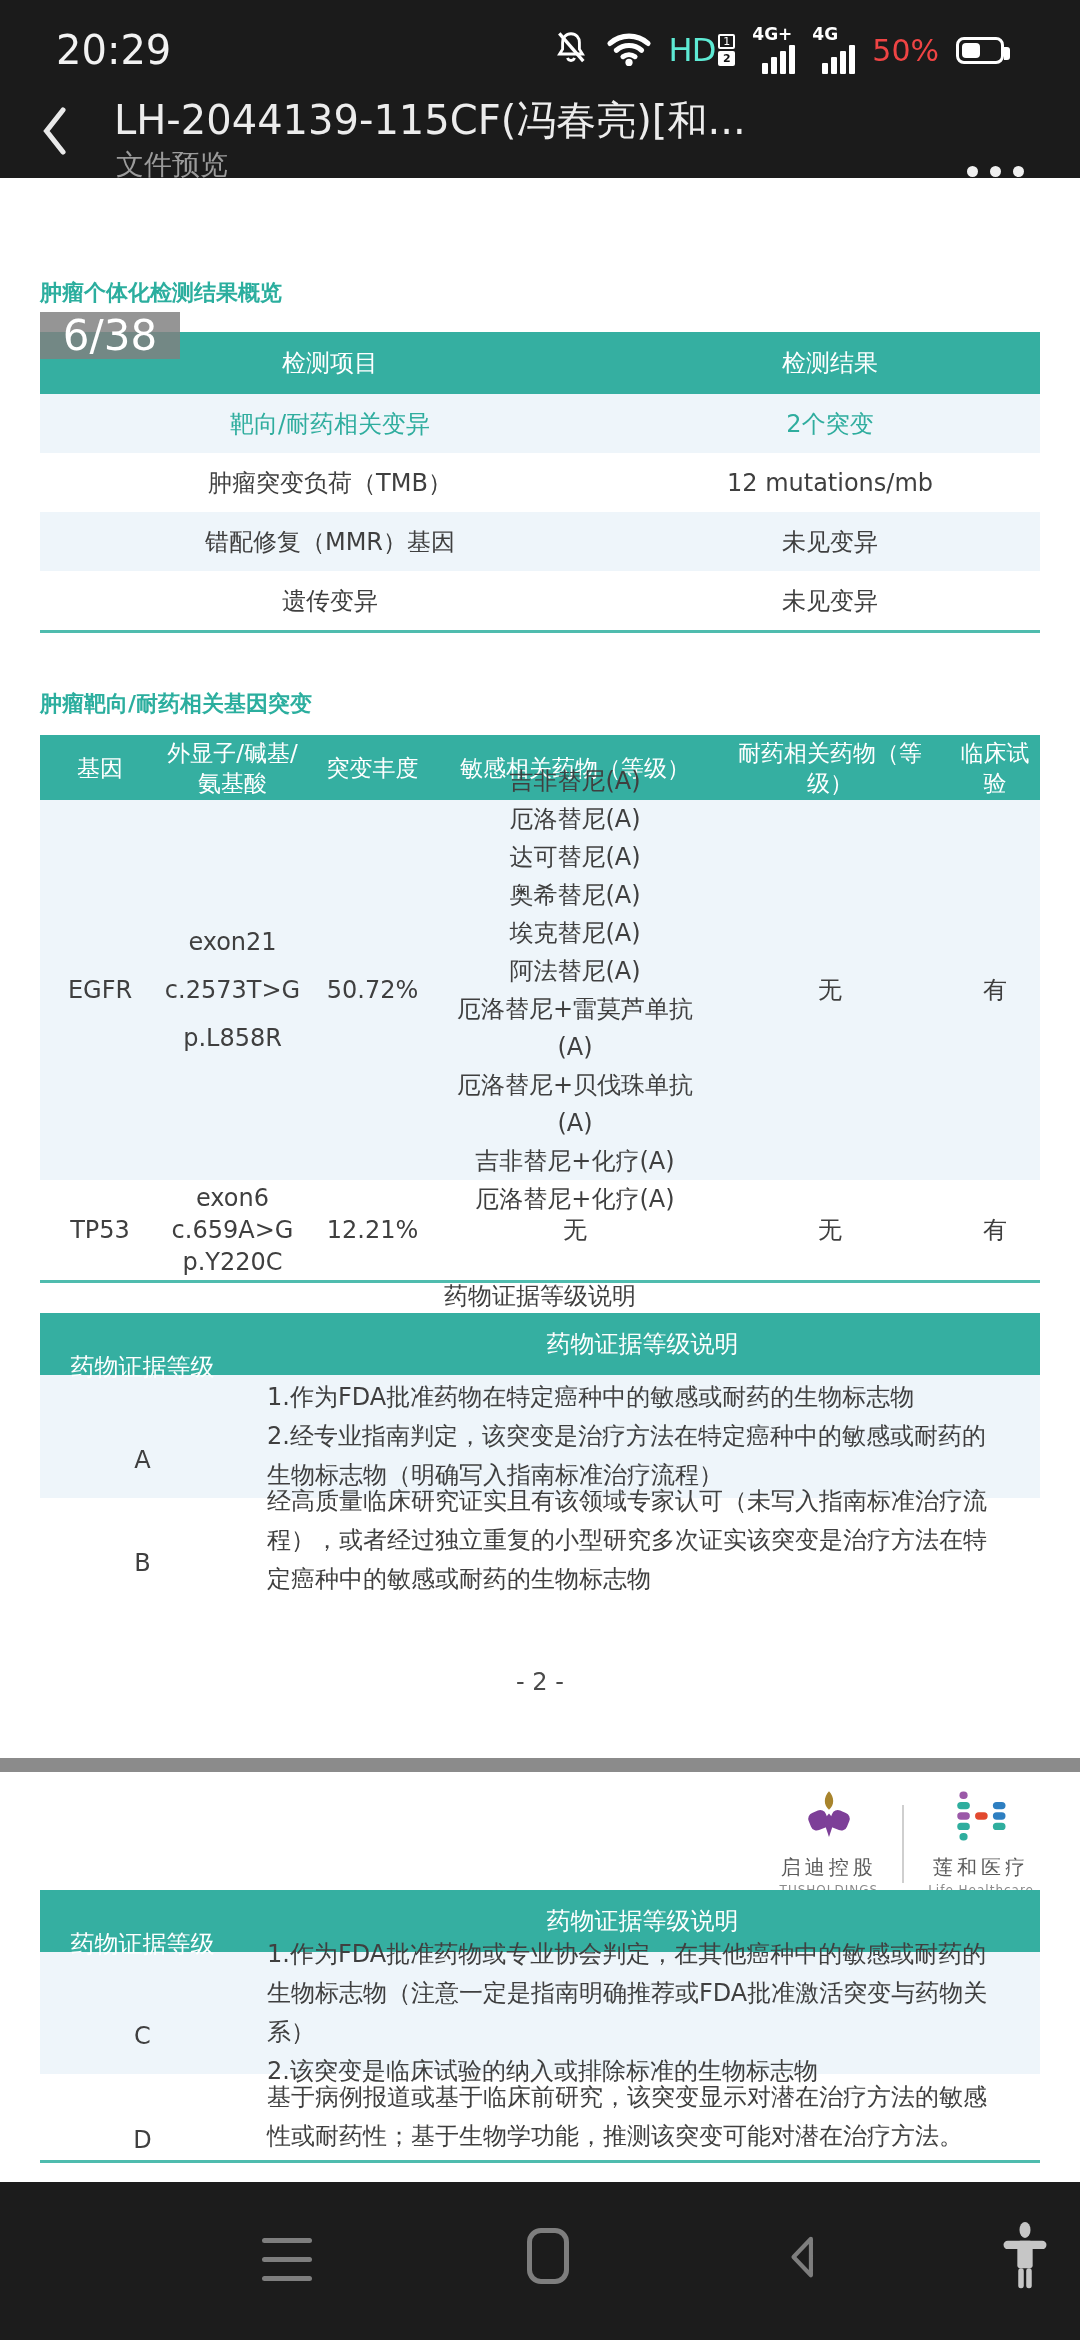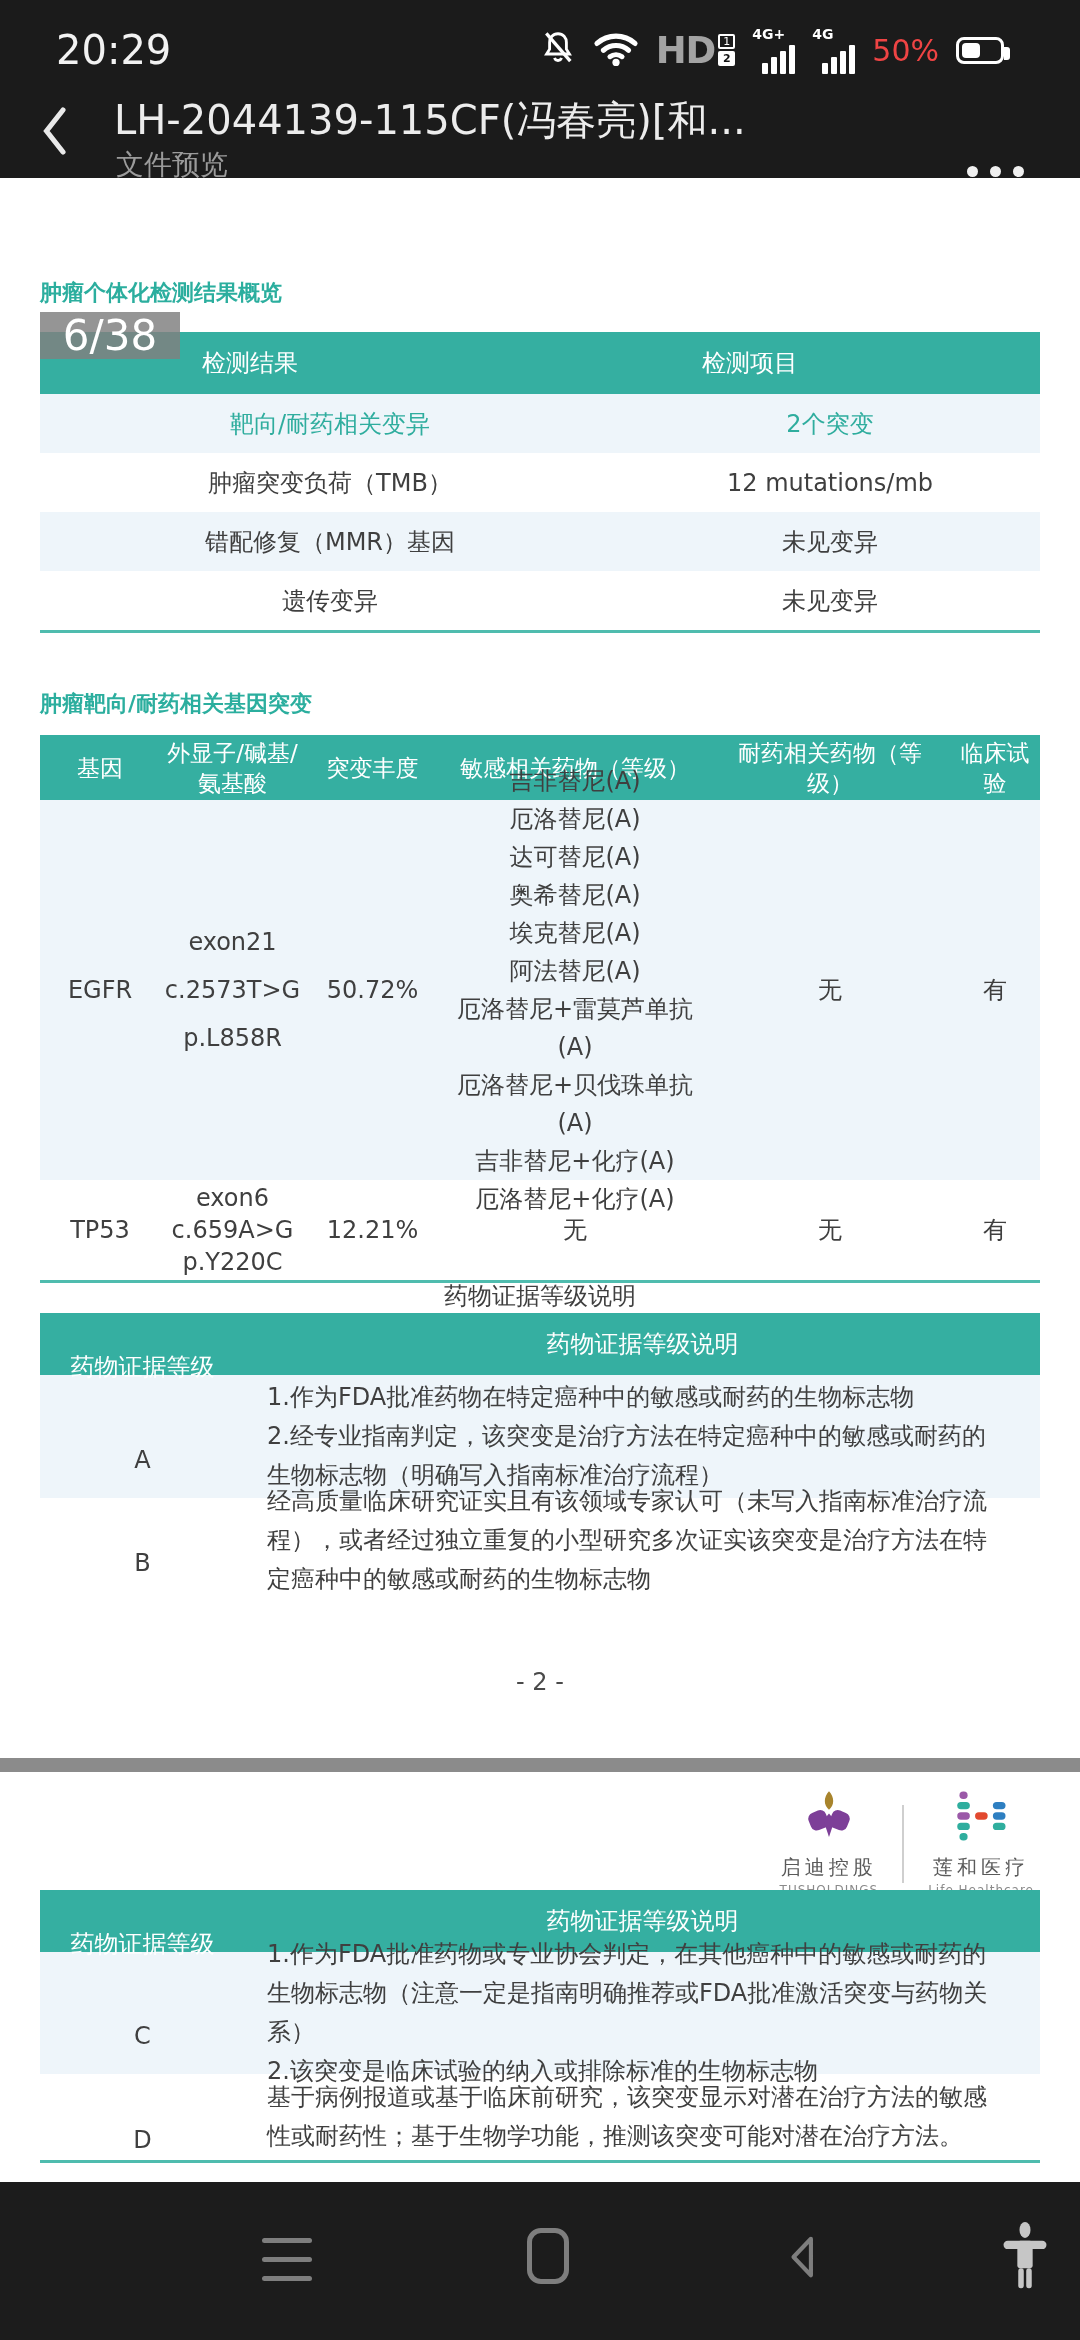--- a/index.html
+++ b/index.html
@@ -4,28 +4,28 @@
 <style>
   html,body{margin:0;padding:0;background:#000;}
   .screen{position:relative;width:1080px;height:2340px;background:#fff;
     font-family:"DejaVu Sans","Liberation Sans",sans-serif;overflow:hidden;}
 
   
   .statusbar{position:absolute;left:0;top:0;width:100%;height:100px;background:#1b1b1b;}
   .st-time{position:absolute;left:56px;top:27px;font-size:40px;color:#f2f2f2;}
   .st-icons{position:absolute;right:76px;top:0;height:100px;display:flex;align-items:center;gap:17px;}
   .hd-wrap{display:flex;align-items:center;gap:3px;}
-  .hd-txt{color:#a3a3a3;font-size:37px;font-weight:bold;letter-spacing:-1px;}
+  .hd-txt{color:#5eead4;font-size:32px;font-weight:normal;letter-spacing:-1px;}
   .sim-badge{display:flex;flex-direction:column;gap:2px;}
   .sim-badge .s1{width:17px;height:15px;border:2px solid #fff;color:#fff;font-size:11px;
     display:flex;align-items:center;justify-content:center;box-sizing:border-box;border-radius:2px;}
   .sim-badge .s2{width:17px;height:15px;background:#fff;color:#111;font-size:11px;font-weight:bold;
     display:flex;align-items:center;justify-content:center;border-radius:2px;}
   .sig{display:flex;flex-direction:column;align-items:flex-start;}
-  .sig-label{color:#fff;font-size:14px;font-weight:bold;line-height:17px;margin-bottom:2px;}
+  .sig-label{color:#fff;font-size:17px;font-weight:bold;line-height:17px;margin-bottom:2px;}
   .bars{display:flex;align-items:flex-end;gap:3px;margin-left:10px;}
   .bars i{display:block;width:6px;background:#fff;border-radius:1px;}
   .batt-pct{color:#ef4444;font-size:30px;}
   .batt{position:relative;width:48px;height:27px;border:3px solid #fff;border-radius:8px;box-sizing:border-box;}
   .batt-fill{position:absolute;left:3px;top:3px;bottom:3px;width:18px;background:#fff;border-radius:4px;}
   .batt-nub{position:absolute;right:-9px;top:7px;width:6px;height:13px;background:#fff;border-radius:0 3px 3px 0;}
 
   
   .titlebar{position:absolute;left:0;top:100px;width:100%;height:78px;background:#1b1b1b;}
   .back-btn{position:absolute;left:36px;top:4px;width:36px;height:54px;}
@@ -155,22 +155,22 @@
       </span>
   </div>
 
   <div class="doc">
 
     <div class="sec-head" style="top:100px;">肿瘤个体化检测结果概览</div>
     <div class="page-badge">6/38</div>
 
     <div class="dtable t1 tborder" style="top:154px;">
       <div class="thead">
+        <div class="tcell c1">检测项目</div>
         <div class="tcell c2">检测结果</div>
-        <div class="tcell c1">检测项目</div>
       </div>
       <div class="trow alt teal-text">
         <div class="tcell c1">靶向/耐药相关变异</div>
         <div class="tcell c2">2个突变</div>
       </div>
       <div class="trow">
         <div class="tcell c1">肿瘤突变负荷（TMB）</div>
         <div class="tcell c2">12 mutations/mb</div>
       </div>
       <div class="trow alt">

